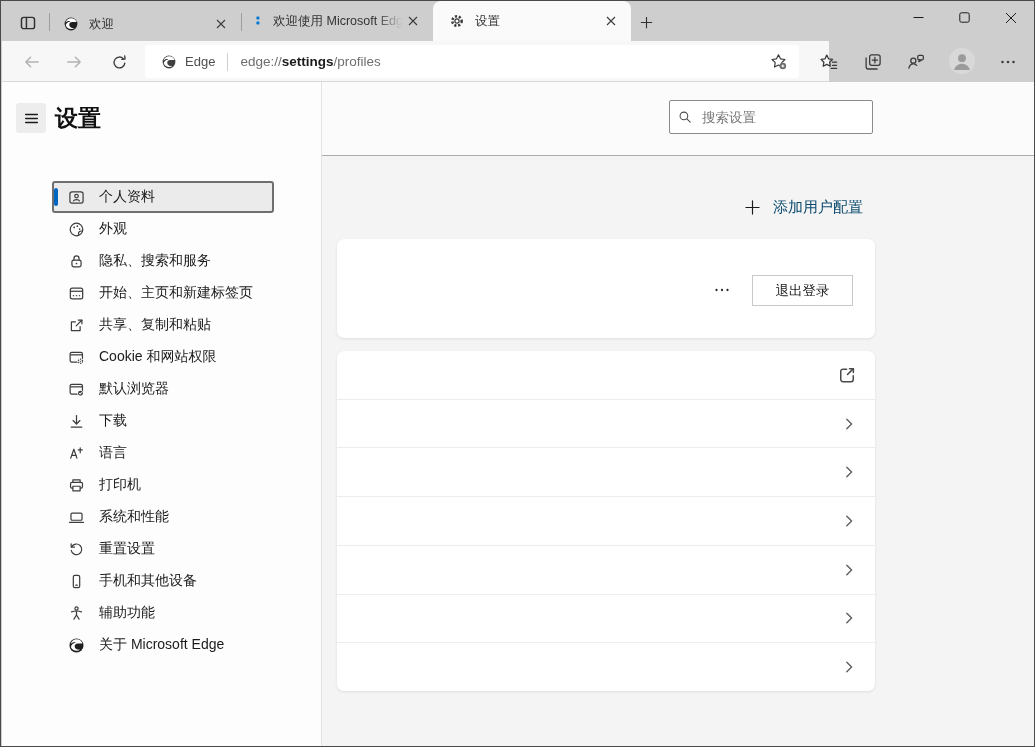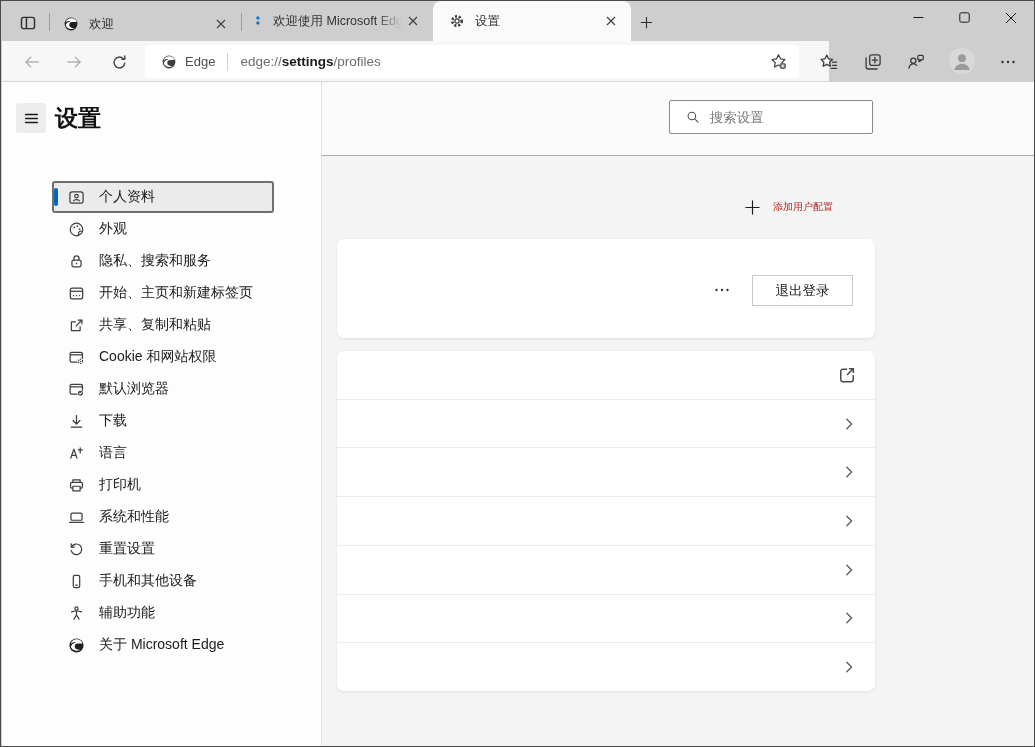--- a/index.html
+++ b/index.html
@@ -29,25 +29,25 @@
   .addr-sep { width:1px; height:18px; background:#cfcfcf; margin:0 12px; }
   .url { font-size:13.5px; color:#6e6e6e; white-space:nowrap; }
   .url b { color:#1b1b1b; font-weight:700; }
   .addr-staradd { margin-left:auto; margin-right:10px; width:22px; height:22px; display:flex; align-items:center; justify-content:center; cursor:pointer; }
   .tb-icon { position:absolute; top:9px; width:24px; height:24px; display:flex; align-items:center; justify-content:center; cursor:pointer; }
   .avatar-btn { position:absolute; left:947px; top:7px; width:26px; height:26px; border-radius:50%; overflow:hidden; background:#d8d8d8; cursor:pointer; }
 
   
   .page { position:absolute; left:1px; top:81px; width:1033px; height:665px; background:#f4f4f4; }
   .page-header { position:absolute; left:0; top:0; width:100%; height:74px; background:#fbfbfb; border-bottom:1px solid #ababab; }
-  .search-box { position:absolute; left:667px; top:18px; width:204px; height:34px; background:#fff; border:1px solid #8b8b8b; border-radius:2px; display:flex; align-items:center; padding:0 16px; }
+  .search-box { position:absolute; left:667px; top:18px; width:204px; height:34px; background:#fff; border:1px solid #8b8b8b; border-radius:2px; display:flex; align-items:center; padding:0 8px; }
   .search-box input { border:none; outline:none; width:100%; font-size:13.5px; color:#1b1b1b; margin-left:10px; font-family:inherit; background:transparent; }
   .search-box input::placeholder { color:#767676; }
 
-  .add-profile { position:absolute; left:742px; top:113px; height:24px; display:flex; align-items:center; gap:12px; cursor:pointer; font-size:10px; color:#b91c1c; }
+  .add-profile { position:absolute; left:742px; top:113px; height:24px; display:flex; align-items:center; gap:12px; cursor:pointer; font-size:15px; color:#0c4a6e; }
 
   .card { position:absolute; left:335px; width:538px; background:#fff; border-radius:7px; box-shadow:0 1px 3px rgba(0,0,0,.09); }
   .card.profile { top:157px; height:99px; }
   .more-btn { position:absolute; right:140px; top:42px; width:26px; height:18px; display:flex; align-items:center; justify-content:center; cursor:pointer; letter-spacing:2px; color:#2b2b2b; font-weight:700; }
   .signout-btn { position:absolute; right:22px; top:36px; width:101px; height:31px; background:#fff; border:1px solid #c9c9c9; border-radius:0; font-size:13.5px; color:#1b1b1b; display:flex; align-items:center; justify-content:center; cursor:pointer; font-family:inherit; }
 
   .card.list { top:269px; height:340px; display:flex; flex-direction:column; }
   .row { flex:1; display:flex; align-items:center; justify-content:flex-end; padding-right:18px; cursor:pointer; }
   .row + .row { border-top:1px solid #ececec; }
 

